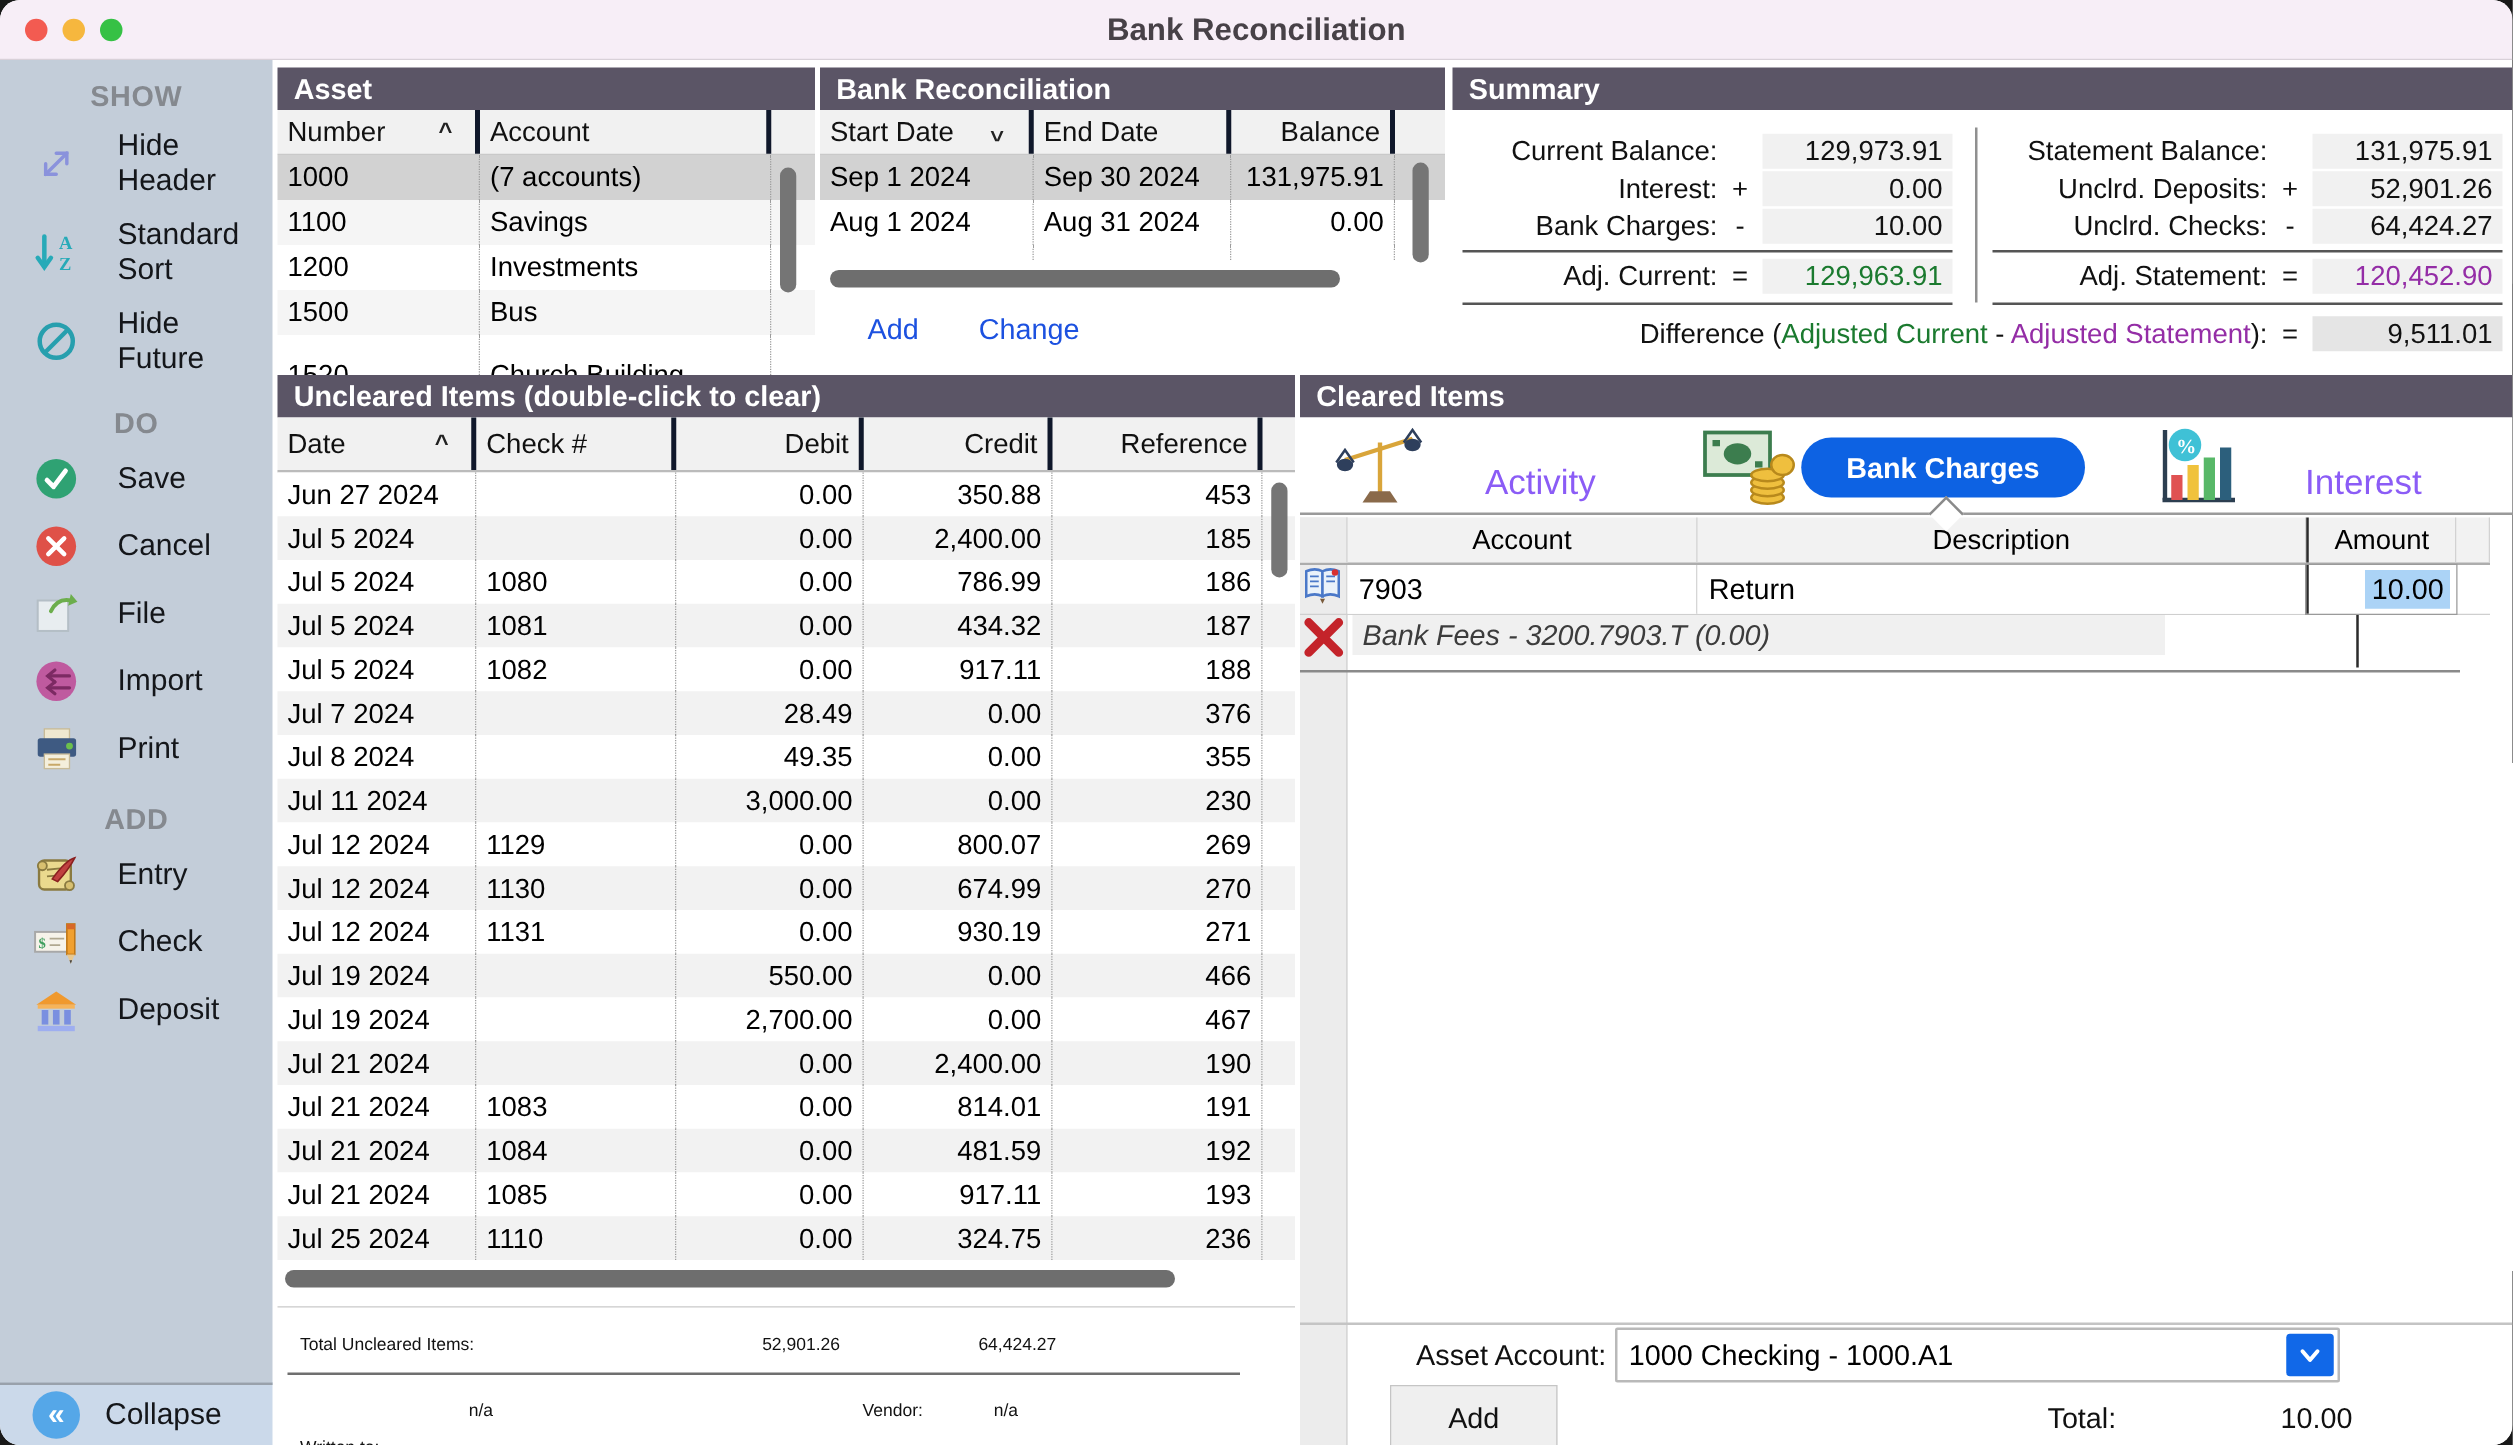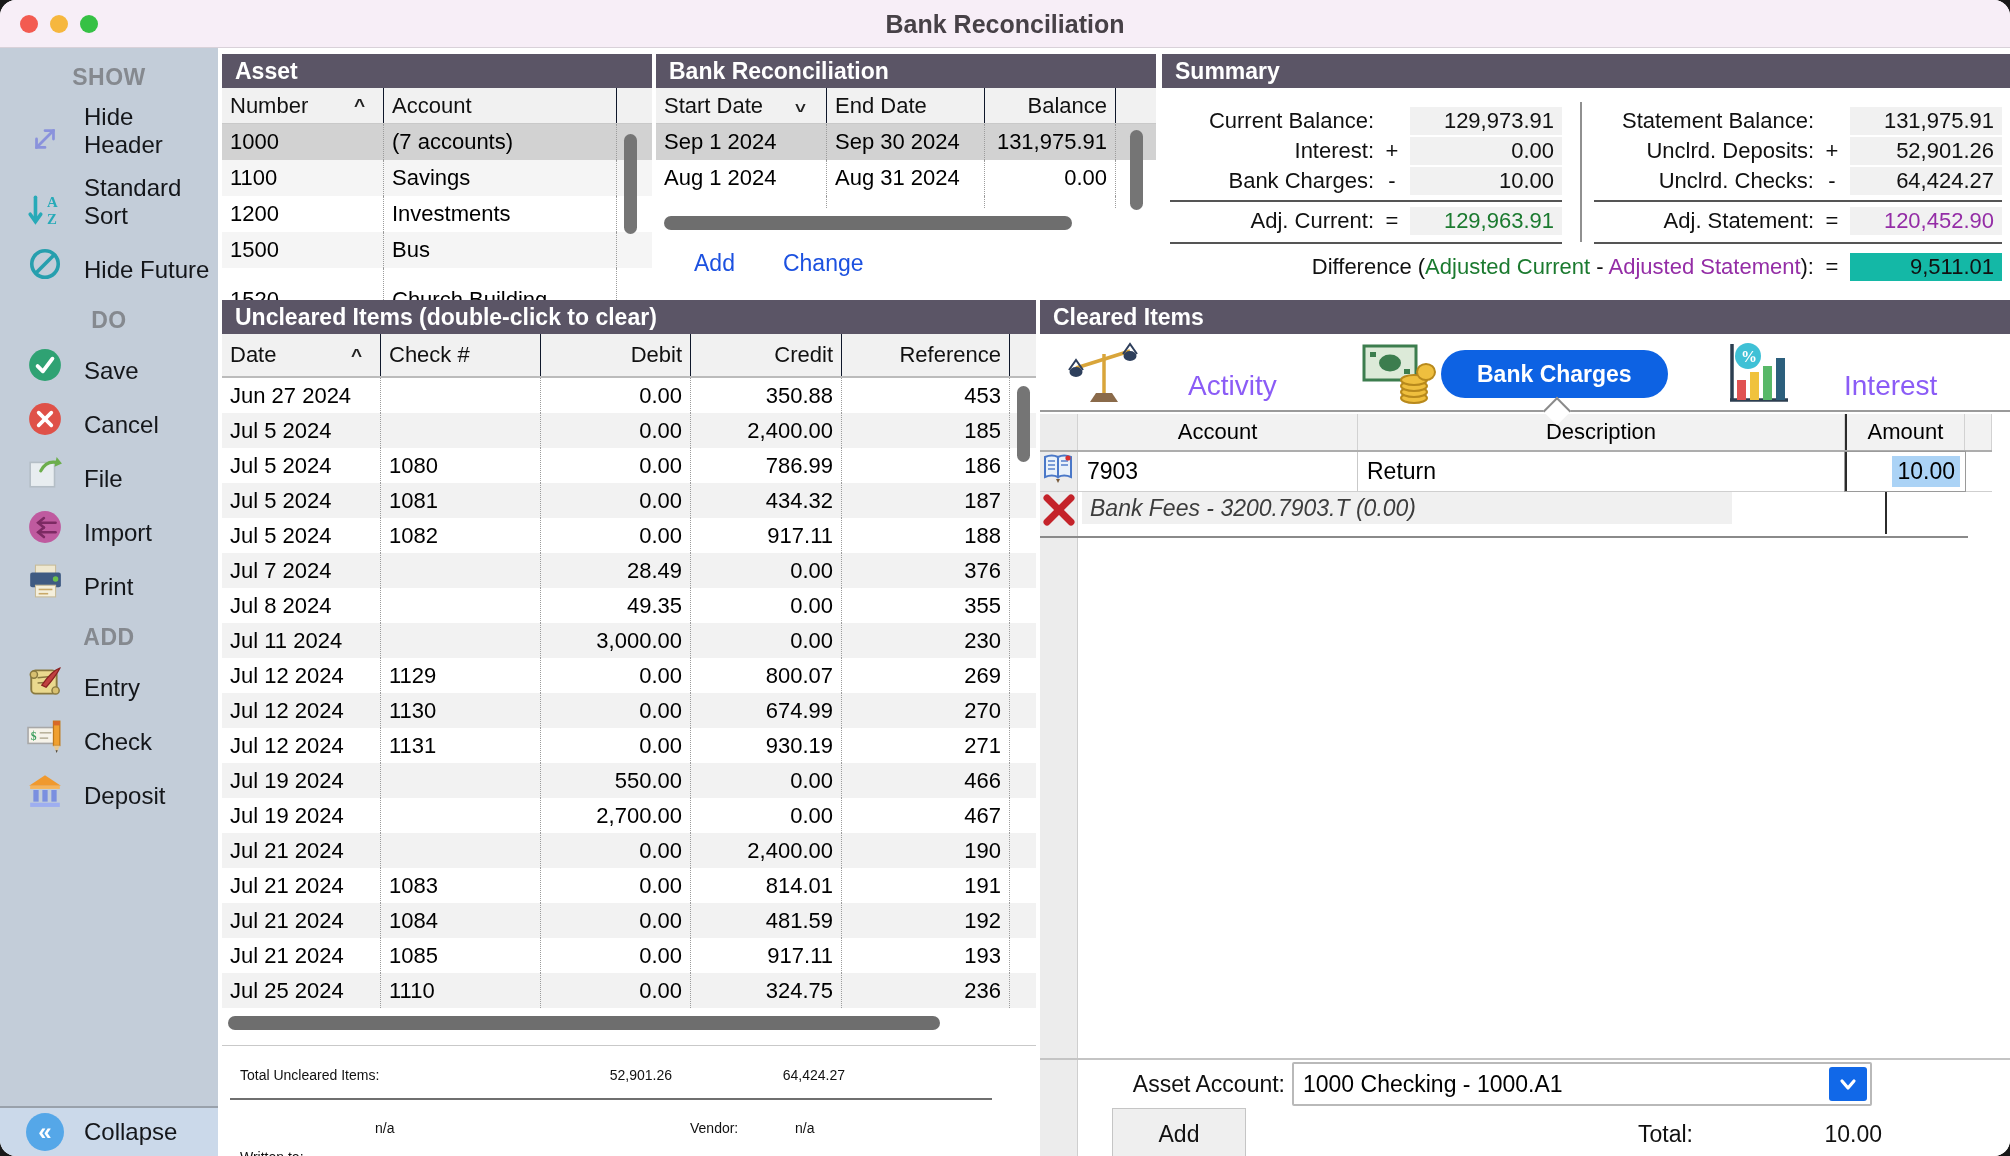--- a/index.html
+++ b/index.html
@@ -5,55 +5,55 @@
   *{box-sizing:border-box;margin:0;padding:0}
   html,body{background:#191919;font-family:"Liberation Sans",sans-serif}
   .win{position:relative;width:2010px;height:1156px;background:#fff;border-radius:16px;overflow:hidden}
   
   .titlebar{position:absolute;left:0;top:0;width:2010px;height:48px;background:#f7eef7;border-bottom:1px solid #d9d1d9}
   .light{position:absolute;top:15px;width:18px;height:18px;border-radius:50%}
   .title{position:absolute;left:0;top:0;width:100%;height:48px;line-height:48px;text-align:center;font-size:25px;font-weight:700;color:#474147}
   
   .sidebar{position:absolute;left:0;top:48px;width:218px;height:1060px;background:#c3cdd9}
   .side-label{margin:16px 0 4px;text-align:center;color:#85898f;font-weight:700;font-size:23px;letter-spacing:.5px}
-  .side-item{display:flex;align-items:flex-end;gap:20px;padding:8px 0 8px 26px;font-size:24px;color:#14161a;cursor:default}
+  .side-item{display:flex;align-items:center;gap:30px;padding:8px 0 8px 26px;font-size:24px;color:#14161a;cursor:default}
   .side-item .icn{width:38px;height:38px;flex:none;display:flex;align-items:center;justify-content:center}
   .side-item .lbl{max-width:128px;line-height:1.15}
   .collapsebar{position:absolute;left:0;top:1106px;width:218px;height:50px;background:#cbd9ea;border-top:2px solid #99a1ab;display:flex;align-items:center;gap:20px;padding-left:26px;font-size:24px;color:#14161a}
   .collapse-circ{width:38px;height:38px;border-radius:50%;background:#55a7e8;color:#fff;display:flex;align-items:center;justify-content:center;font-size:24px;font-weight:700}
   
   .panel{position:absolute;background:#fff}
   .phead{height:34px;line-height:34px;background:#5b5566;color:#fff;font-size:23px;font-weight:700;padding-left:13px;white-space:nowrap}
   .caret{display:inline-block;font-size:19px;font-weight:700;color:#222;line-height:1}
   .caret.down{transform:rotate(180deg)}
   .thumb{position:absolute;background:#757575;border-radius:7px}
   
   .grid{display:grid;align-items:center}
   .asset .hdr,.asset .row{grid-template-columns:162px 233px 1fr;height:36px;font-size:22px}
   .hdr{background:#f1f1f1;border-bottom:1px solid #c9c9c9;color:#111}
-  .hdr>div{display:flex;align-items:center;height:100%;padding:0 8px;border-right:1px solid #0f172a}
+  .hdr>div{display:flex;align-items:center;height:100%;padding:0 8px;border-right:4px solid #0f172a}
   .row>div{display:flex;align-items:center;height:100%;padding:0 8px;border-right:1px dotted #9c9c9c;overflow:hidden;white-space:nowrap}
   .row>div:last-child,.hdr>div:last-child{border-right:none}
   .r-w{background:#fff}.r-g{background:#f2f2f2}.r-g2{background:#f5f5f5}.sel{background:#d2d2d2}
   .partial{height:26px;overflow:hidden}
   .partial>div{align-items:flex-start;padding-top:19px}
   
   .bankrec .hdr,.bankrec .row{grid-template-columns:171px 158px 131px 1fr;height:36px;font-size:22px}
   .num{justify-content:flex-end}
   .links{position:absolute;left:38px;top:196px;display:flex;gap:48px;font-size:23px;color:#1c51e0}
   .hthumb{position:absolute;background:#6e6e6e;border-radius:7px;height:14px}
   
   .srow{position:absolute;display:flex;align-items:center;height:30px;font-size:22px;color:#111}
   .slabel{flex:1;text-align:right;white-space:nowrap}
   .sop{width:36px;text-align:center}
   .sval{width:152px;height:28px;line-height:28px;background:#f1f1f1;text-align:right;padding-right:8px}
   .sline{position:absolute;height:2px;background:#555}
   .vline{position:absolute;width:2px;background:#909090}
   .green{color:#1b7a2f}.purple{color:#942da6}
-  .diff .sval{background:#14b8a6}
+  .diff .sval{background:#e5e5e5}
   
   .unc .hdr{grid-template-columns:159px 160px 150px 151px 168px 26px;height:44px;font-size:22px;border-bottom:2px solid #bbb}
   .unc .row{grid-template-columns:159px 160px 150px 151px 168px 26px;height:35px;font-size:22px}
   .abslabel{position:absolute;font-size:14px;color:#111;white-space:nowrap}
   
   .tabbar{position:absolute;left:0;top:34px;width:970px;height:78px;background:#fff;border-bottom:2px solid #9a9a9a}
   .tabicon{position:absolute;top:8px}
   .tablabel{position:absolute;top:36px;font-size:28px;color:#8b5cf6;cursor:default}
   .tabpill{position:absolute;top:16px;height:48px;padding:0 36px;border:none;border-radius:24px;background:#0d62e3;color:#fff;font-size:23px;font-weight:600;font-family:"Liberation Sans",sans-serif}
   .caret-notch{position:absolute;left:507px;top:67px;width:20px;height:20px;background:#fff;border-left:2px solid #8a8a8a;border-top:2px solid #8a8a8a;transform:rotate(45deg);z-index:3}

